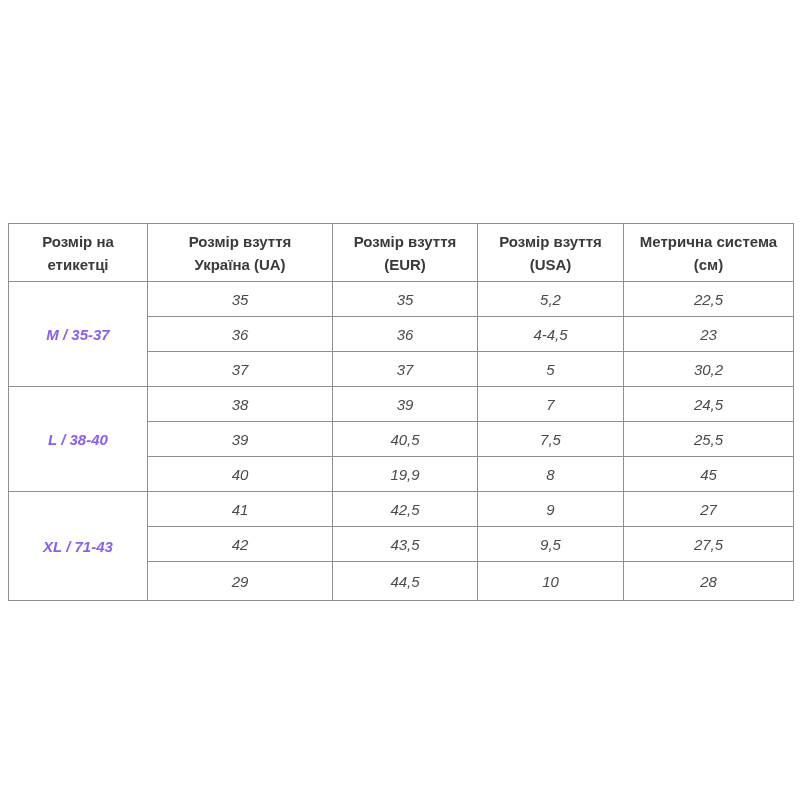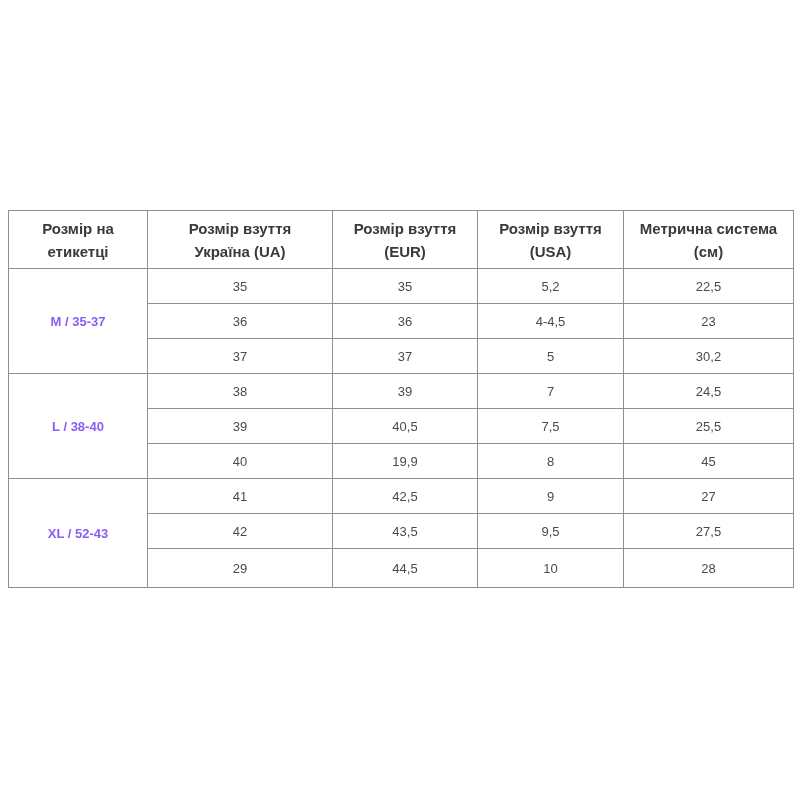--- a/index.html
+++ b/index.html
@@ -11,21 +11,21 @@
   .page {
     position: relative;
     width: 800px;
     height: 800px;
     background: #ffffff;
     overflow: hidden;
   }
   .table-wrap {
     position: absolute;
     left: 8px;
-    top: 210px;
+    top: 223px;
   }
   table.size-table {
     border-collapse: collapse;
     table-layout: fixed;
     width: 785px;
   }
   table.size-table th,
   table.size-table td {
     border: 1px solid #8f8f8f;
     text-align: center;
@@ -36,23 +36,24 @@
   table.size-table th {
     height: 57px;
     font-size: 15px;
     font-weight: bold;
     color: #3a3a3a;
     white-space: pre-line;
     line-height: 23px;
   }
   table.size-table td {
     height: 34px;
-    font-size: 13px;
+    font-size: 15px;
     font-weight: normal;
     color: #4a4a4a;
+    font-style: italic;
   }
   table.size-table td.group-label {
     font-weight: bold;
     color: #8b5cf6;
   }
   table.size-table tr.last-row td {
     height: 38px;
   }
 </style>
 </head>
@@ -115,21 +116,21 @@
           <td>7,5</td>
           <td>25,5</td>
         </tr>
         <tr>
           <td>40</td>
           <td>19,9</td>
           <td>8</td>
           <td>45</td>
         </tr>
         <tr>
-          <td class="group-label" rowspan="3">XL / 52-43</td>
+          <td class="group-label" rowspan="3">XL / 71-43</td>
           <td>41</td>
           <td>42,5</td>
           <td>9</td>
           <td>27</td>
         </tr>
         <tr>
           <td>42</td>
           <td>43,5</td>
           <td>9,5</td>
           <td>27,5</td>

